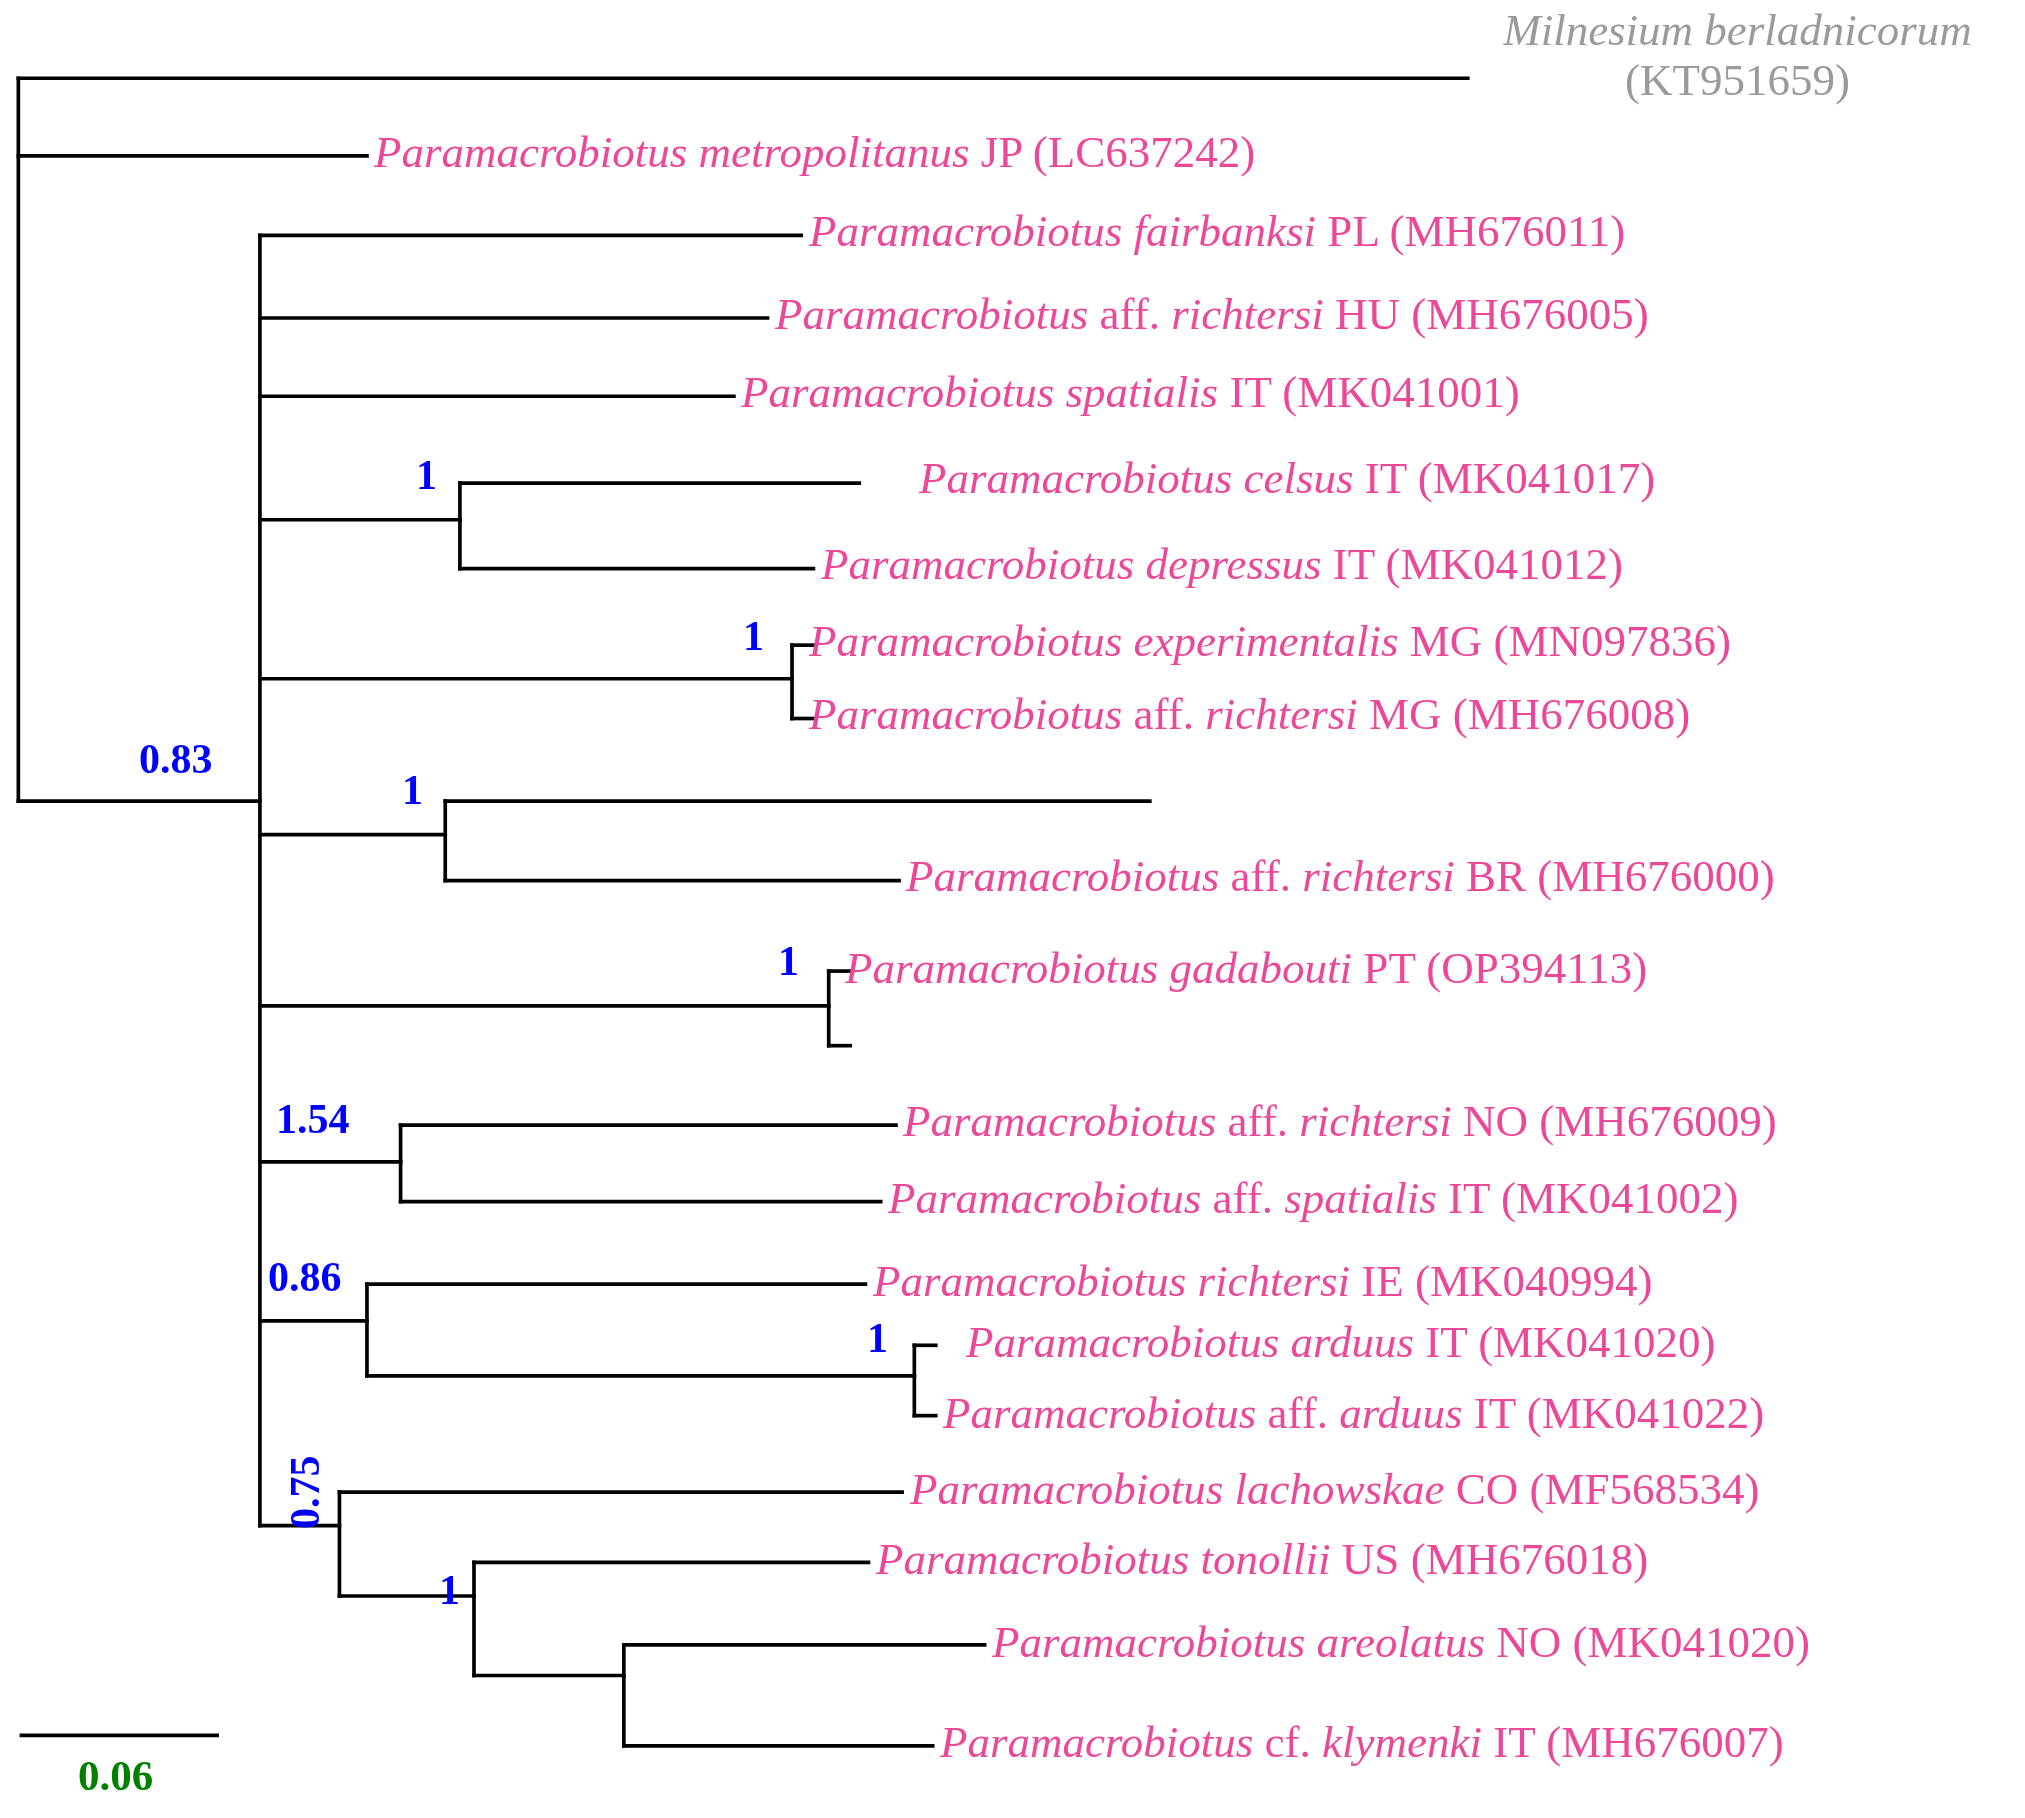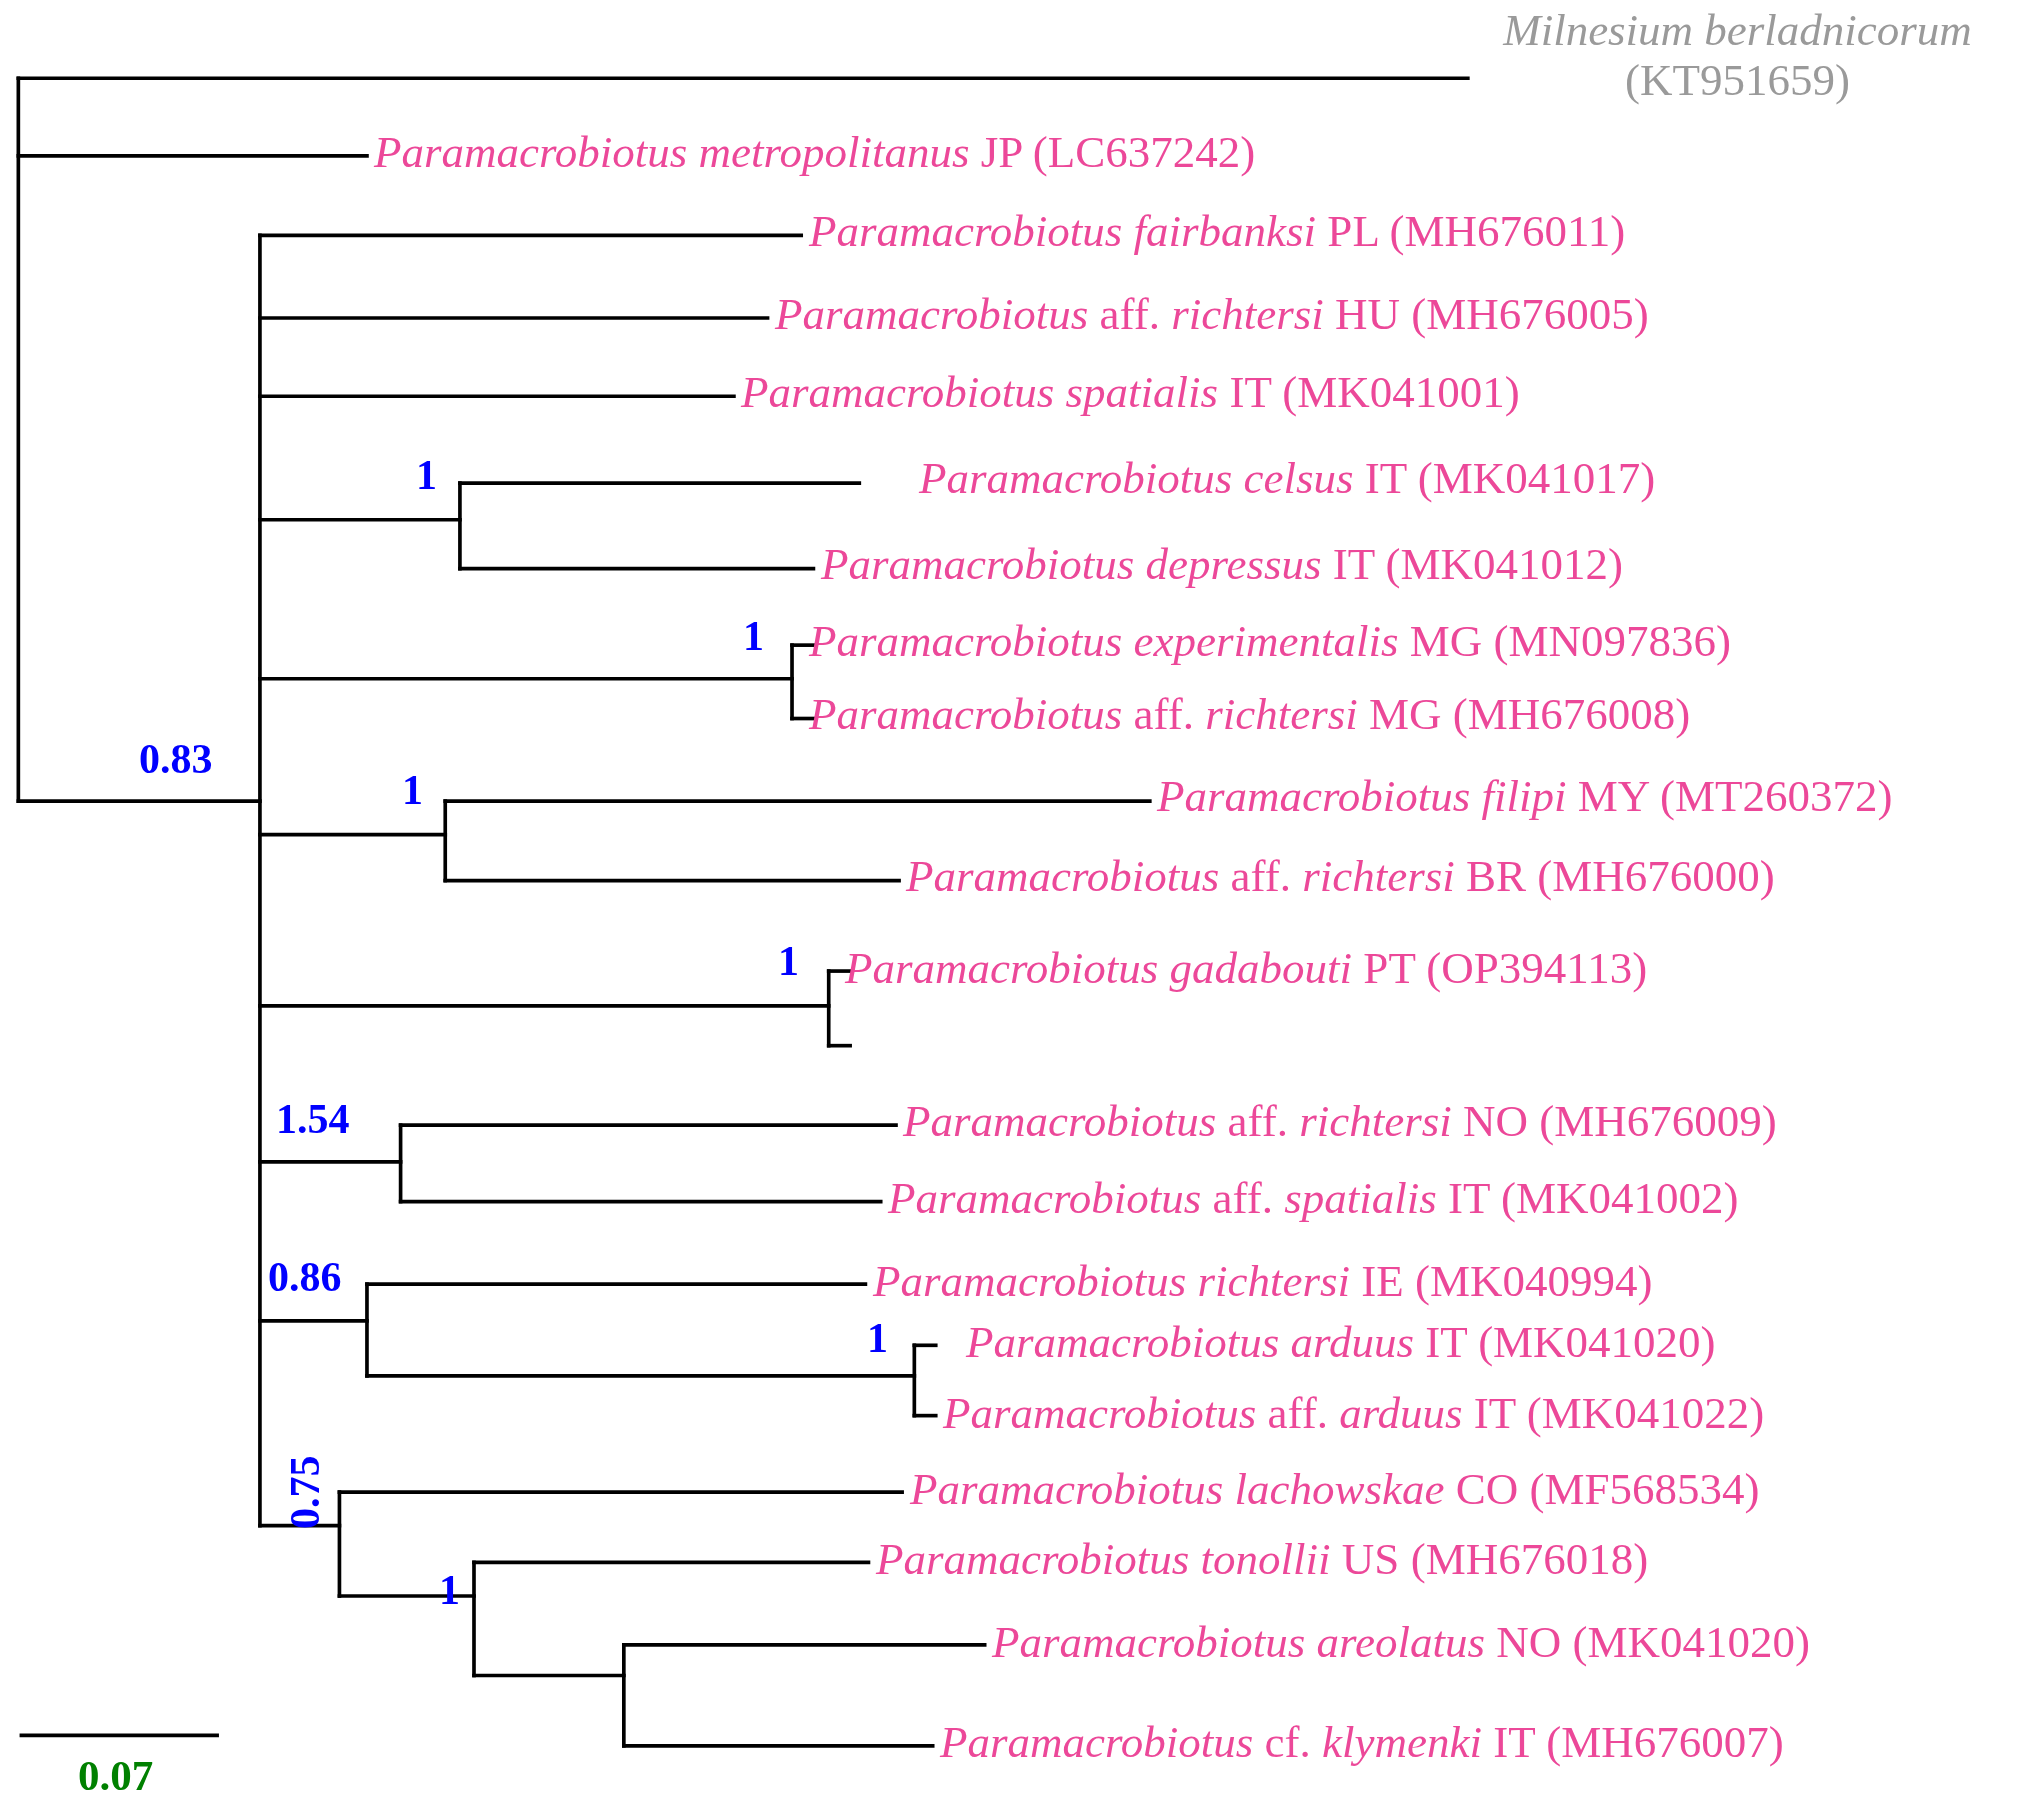--- a/index.html
+++ b/index.html
@@ -203,26 +203,20 @@
   </div>
 
   <div class="taxon-label" style="left: 809px; top: 692px;">
     <span class="gen">Paramacrobiotus</span>
     <span class="plain">aff.</span>
     <span class="epi">richtersi</span>
     <span class="plain">MG</span>
     <span class="plain">(MH676008)</span>
   </div>
 
-  <div class="taxon-label" style="left: 1157px; top: 774px;">
-    <span class="gen">Paramacrobiotus</span>
-    <span class="epi">filipi</span>
-    <span class="plain">MY</span>
-    <span class="plain">(MT260372)</span>
-  </div>
 
   <div class="taxon-label" style="left: 906px; top: 854px;">
     <span class="gen">Paramacrobiotus</span>
     <span class="plain">aff.</span>
     <span class="epi">richtersi</span>
     <span class="plain">BR</span>
     <span class="plain">(MH676000)</span>
   </div>
 
   <div class="taxon-label" style="left: 845px; top: 946px;">
@@ -304,16 +298,16 @@
   <div class="support" style="left: 743px; top: 612px;">1</div>
   <div class="support" style="left: 402px; top: 766px;">1</div>
   <div class="support" style="left: 778px; top: 937px;">1</div>
   <div class="support" style="left: 139px; top: 735px;">0.83</div>
   <div class="support" style="left: 276px; top: 1095px;">1.54</div>
   <div class="support" style="left: 268px; top: 1253px;">0.86</div>
   <div class="support" style="left: 867px; top: 1314px;">1</div>
   <div class="support vertical" style="left: 281px; top: 1529px;">0.75</div>
   <div class="support" style="left: 439px; top: 1566px;">1</div>
 
-  <div class="scale-label" style="left: 78px; top: 1751px;">0.07</div>
+  <div class="scale-label" style="left: 78px; top: 1751px;">0.06</div>
 
 </div>
 
 
 </body></html>

